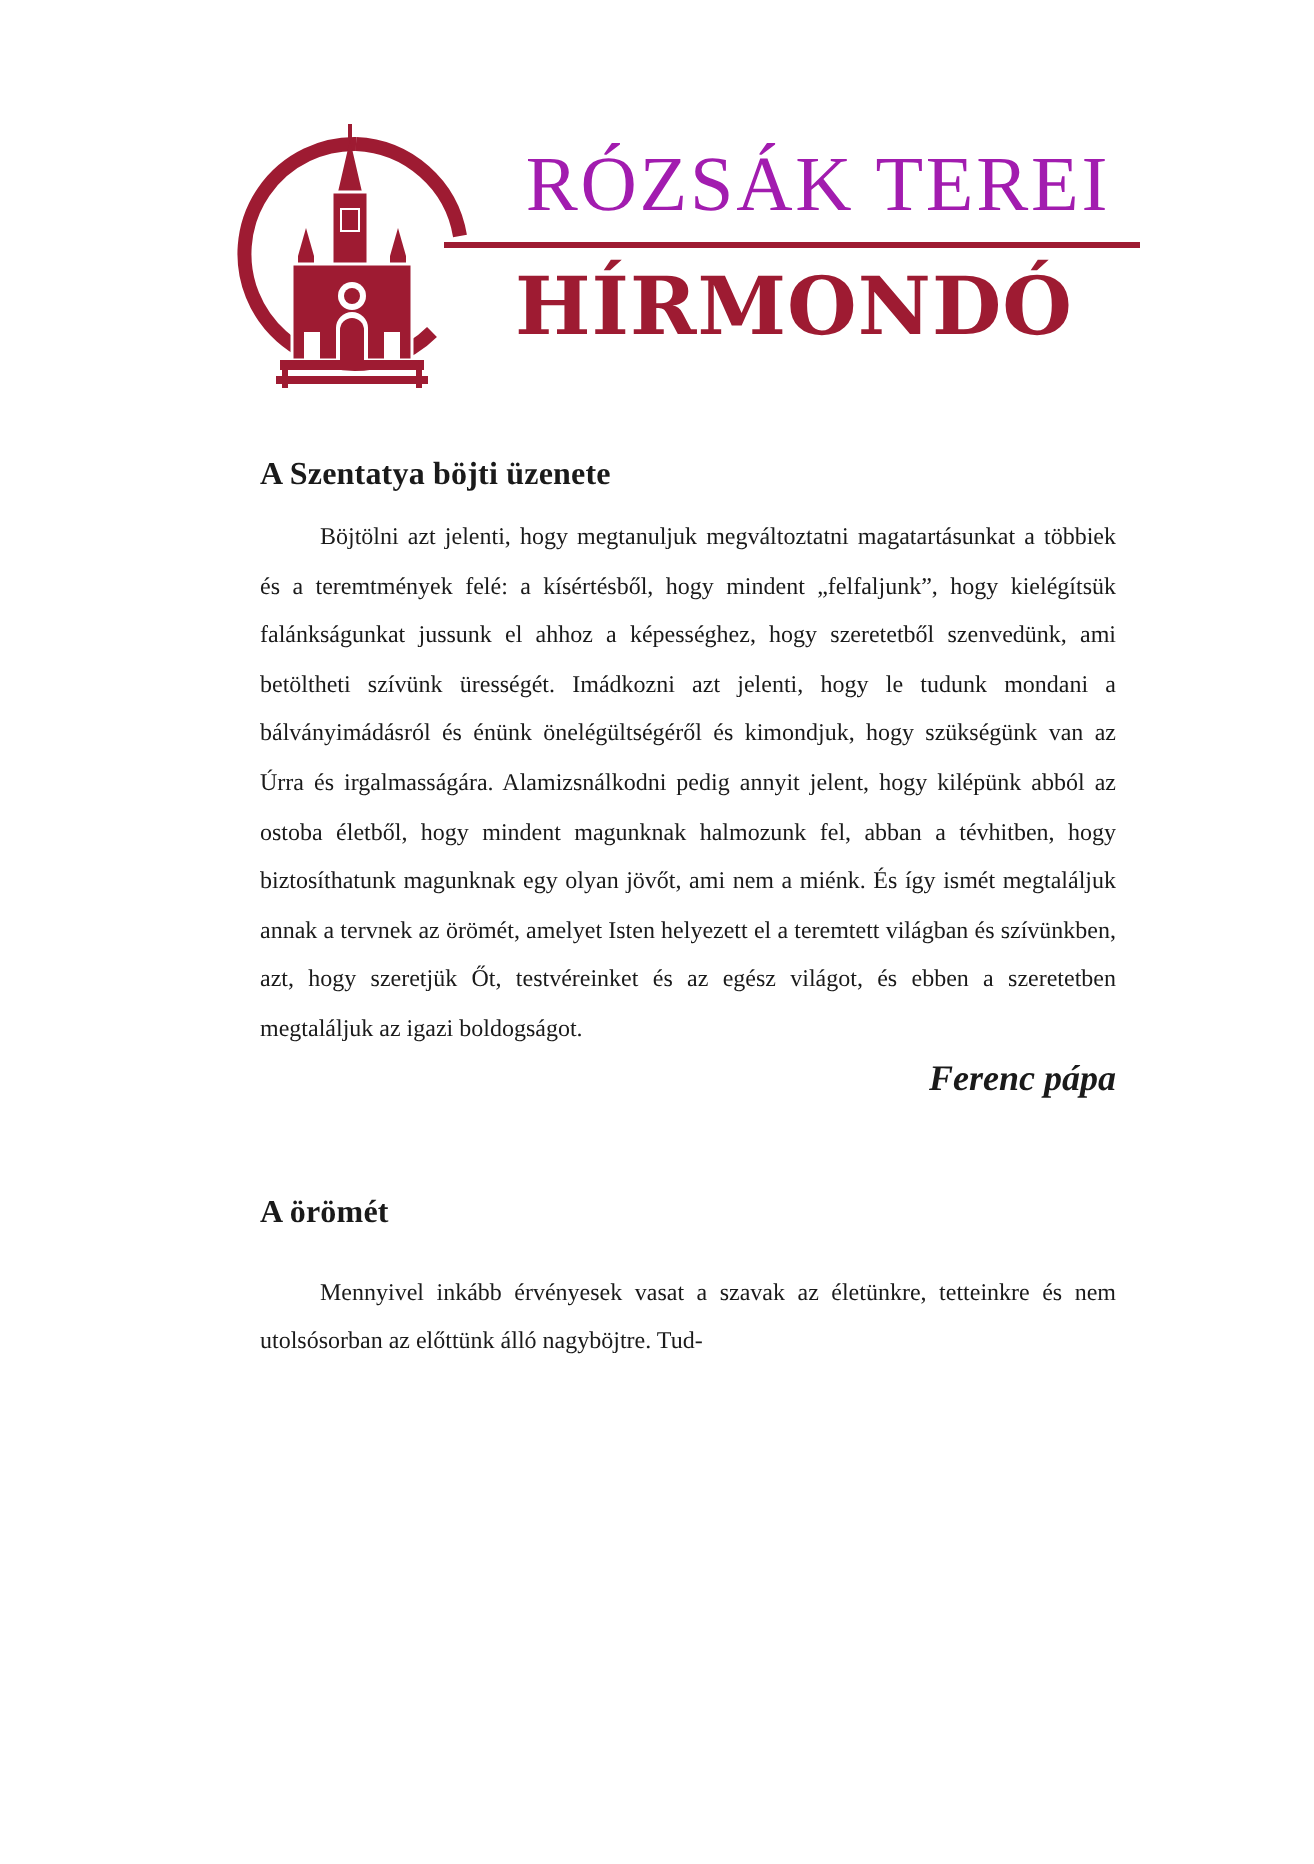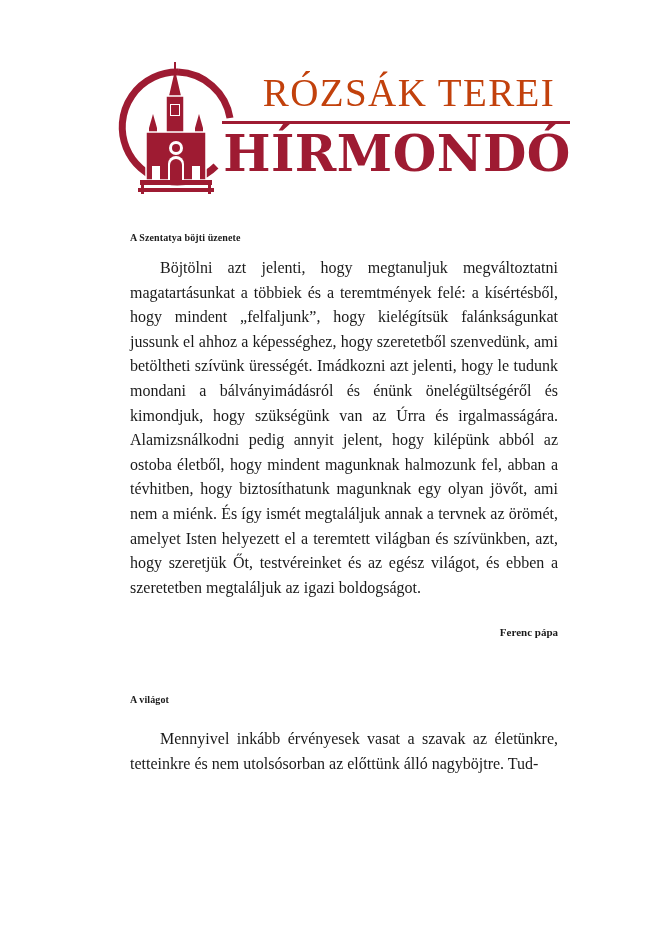--- a/index.html
+++ b/index.html
@@ -38,77 +38,77 @@
     left: 222px;
     top: 68px;
     width: 350px;
   }
 
   .title-line-1 {
     font-family: "Liberation Serif", "DejaVu Serif", serif;
     font-size: 39px;
     line-height: 50px;
     letter-spacing: 1.4px;
-    color: #c2410c;
+    color: #a21caf;
     text-align: center;
     white-space: nowrap;
     font-weight: 400;
     padding-left: 24px;
   }
 
   .title-rule {
     height: 3px;
     background: #9E1B32;
     margin: 3px 0 2px 0;
     width: 348px;
   }
 
   .title-line-2 {
     font-family: "DejaVu Serif", "Liberation Serif", serif;
     font-weight: 700;
-    font-size: 50px;
+    font-size: 40px;
     line-height: 56px;
     letter-spacing: 0.5px;
     color: #9E1B32;
     text-align: center;
     white-space: nowrap;
   }
 
   
   .page-body {
     position: absolute;
     left: 130px;
     top: 228px;
     width: 428px;
   }
 
   .section-heading {
     font-weight: 700;
-    font-size: 10px;
+    font-size: 16px;
     line-height: 20px;
     margin: 0 0 8px 0;
     letter-spacing: 0.1px;
   }
 
   .body-par {
-    font-size: 16px;
+    font-size: 12px;
     line-height: 24.6px;
     text-align: justify;
     text-justify: inter-word;
     margin: 0 0 0 0;
     text-indent: 30px;
     hyphens: manual;
   }
 
   .signature {
     text-align: right;
     font-weight: 700;
-    font-size: 11px;
+    font-size: 18px;
     line-height: 24px;
-    margin-top: 20px;
+    font-style: italic;
   }
 
   .gap-lg { height: 46px; }
   .gap-xs { height: 9px; }
 </style>
 </head>
 <body>
 
 <div class="masthead">
 
@@ -159,20 +159,20 @@
 <div class="page-body">
 
   <h2 class="section-heading">A Szentatya böjti üzenete</h2>
 
   <p class="body-par">Böjtölni azt jelenti, hogy megtanuljuk megváltoztatni magatartásunkat a többiek és a teremtmények felé: a kísértésből, hogy mindent „felfaljunk”, hogy kielégítsük falánkságunkat jussunk el ahhoz a képességhez, hogy szeretetből szenvedünk, ami betöltheti szívünk ürességét. Imádkozni azt jelenti, hogy le tudunk mondani a bálványimádásról és énünk önelégültségéről és kimondjuk, hogy szükségünk van az Úrra és irgalmasságára. Alamizsnálkodni pedig annyit jelent, hogy kilépünk abból az ostoba életből, hogy mindent magunknak halmozunk fel, abban a tévhitben, hogy biztosíthatunk magunknak egy olyan jövőt, ami nem a miénk. És így ismét megtaláljuk annak a tervnek az örömét, amelyet Isten helyezett el a teremtett világban és szívünkben, azt, hogy szeretjük Őt, testvéreinket és az egész világot, és ebben a szeretetben megtaláljuk az igazi boldogságot.</p>
 
   <div class="signature">Ferenc pápa</div>
 
   <div class="gap-lg"></div>
 
-  <h2 class="section-heading">A világot</h2>
+  <h2 class="section-heading">A örömét</h2>
 
 
   <div class="gap-xs"></div>
 
   <p class="body-par">Mennyivel inkább érvényesek vasat a szavak az életünkre, tetteinkre és nem utolsósorban az előttünk álló nagyböjtre. Tud-</p>
 
 </div>
 
 </body></html>

